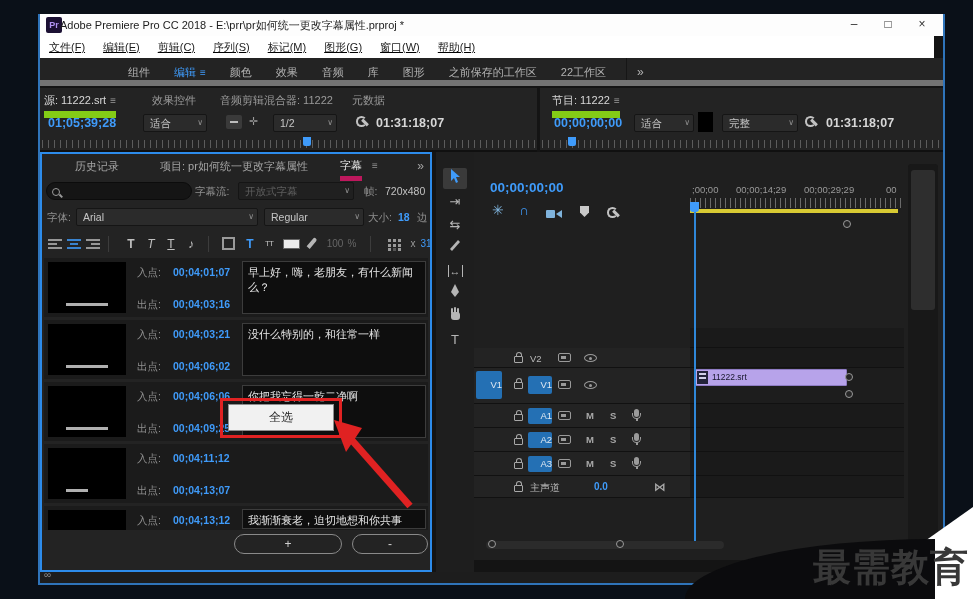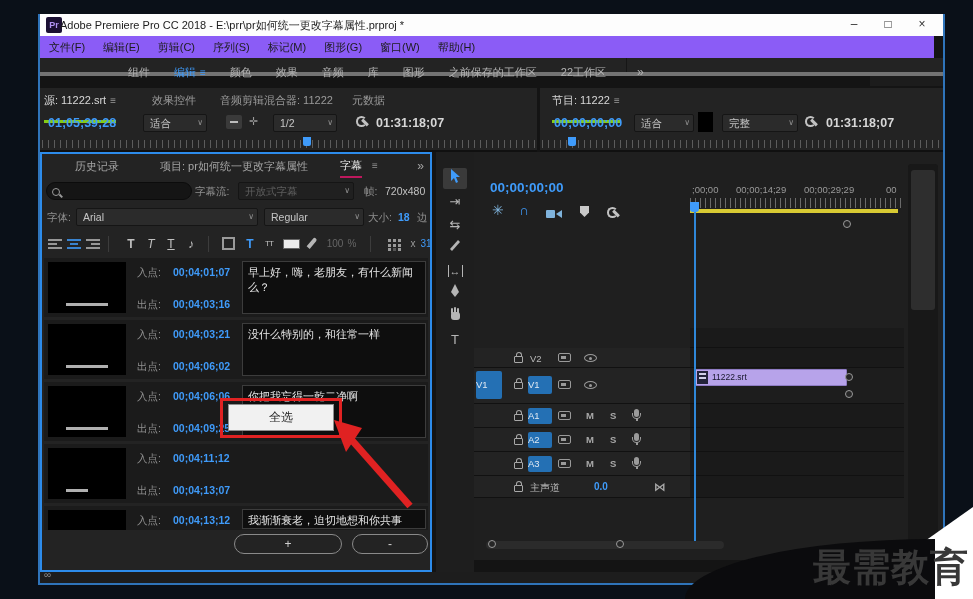--- a/index.html
+++ b/index.html
@@ -9,36 +9,36 @@
 
   
   .window{position:absolute;left:38px;top:14px;width:907px;height:571px;background:#141414;
           border:2px solid #2f74ba;border-top:none;}
   .titlebar{position:absolute;left:0;top:0;width:903px;height:22px;background:#fdfdfd;}
   .pr-icon{position:absolute;left:6px;top:3px;width:16px;height:16px;background:#1b1033;border-radius:2px;
            color:#b293f5;font-size:9px;font-weight:bold;text-align:center;line-height:16px;}
   .title-text{position:absolute;left:20px;top:0;height:22px;line-height:22px;font-size:11px;color:#1c1c1c;white-space:nowrap}
   .win-controls{position:absolute;right:4px;top:0;height:22px;display:flex;}
   .win-btn{width:34px;height:22px;text-align:center;line-height:20px;font-size:12px;color:#333}
-  .menubar{position:absolute;left:0;top:22px;width:894px;height:22px;background:#8b5cf6;display:flex;}
+  .menubar{position:absolute;left:0;top:22px;width:894px;height:22px;background:#ffffff;display:flex;text-decoration:underline;}
   .menu-item{padding:0 9px;line-height:22px;font-size:11px;color:#1c1c1c;white-space:nowrap}
 
   
-  .workspace{position:absolute;left:0;top:44px;width:903px;height:18px;background:#232323;border-bottom:4px solid #737373;display:flex;padding-left:76px}
+  .workspace{position:absolute;left:0;top:44px;width:903px;height:28px;background:#232323;border-bottom:6px solid #737373;display:flex;padding-left:76px}
   .ws-tab{padding:0 12px;line-height:28px;font-size:11px;color:#b2b2b2;white-space:nowrap}
   .ws-tab.active{color:#3f9bfa}
   .ws-tab .mg{font-size:10px;margin-left:4px;color:#3f9bfa}
   .ws-overflow{margin-left:8px;color:#b2b2b2;line-height:28px;font-size:12px;padding:0 10px;border-left:1px solid #161616}
   .ws-dark{position:absolute;left:830px;top:44px;width:73px;height:28px;background:#1c1c1c}
 
   
   .monitors{position:absolute;left:0;top:74px;width:903px;height:64px;background:#232323;border-bottom:2px solid #101010}
   .mon-divider{position:absolute;left:497px;top:74px;width:3px;height:64px;background:#141414}
   .mon-tab{position:absolute;font-size:11px;color:#9a9a9a;white-space:nowrap}
-  .mon-tab.active{color:#d8d8d8;border-bottom:3px solid #84cc16;padding-bottom:12px}
+  .mon-tab.active{color:#d8d8d8;border-bottom:7px solid #84cc16;padding-bottom:3px}
   .mon-tab .mg{color:#9a9a9a;font-size:10px;margin-left:4px}
   .tc-blue{color:#3f9bfa;font-weight:bold;font-size:12.5px;white-space:nowrap}
   .tc-white{color:#d6d6d6;font-weight:bold;font-size:12.5px;white-space:nowrap}
   .dd{position:absolute;height:18px;background:#2b2b2b;border:1px solid #151515;border-radius:2px;
       color:#c6c6c6;font-size:10.5px;line-height:16px;padding:0 14px 0 6px;white-space:nowrap}
   .dd .caret{position:absolute;right:3px;top:1px;color:#8f8f8f;font-size:8px;line-height:14px}
   .dd.disabled{color:#5d5d5d;background:#202020}
   .mini-ruler{position:absolute;height:8px;background-image:repeating-linear-gradient(90deg,#5c5c5c 0 1px,transparent 1px 6px)}
   .ruler-marker{position:absolute;width:8px;height:9px;background:#3f9bfa;border-radius:0 0 2px 2px}
   .blackbox{position:absolute;background:#000}
@@ -46,21 +46,21 @@
   .wrench:before{content:"";position:absolute;left:1px;top:1px;width:7px;height:7px;border:2px solid #c2c2c2;border-radius:50%;border-right-color:transparent}
   .wrench:after{content:"";position:absolute;left:6px;top:6px;width:8px;height:3px;background:#c2c2c2;transform:rotate(45deg)}
   .magnifier{display:inline-block;width:12px;height:12px;position:relative}
   .magnifier:before{content:"";position:absolute;left:1px;top:1px;width:6px;height:6px;border:1.5px solid #9a9a9a;border-radius:50%}
   .magnifier:after{content:"";position:absolute;left:8px;top:8px;width:4px;height:1.5px;background:#9a9a9a;transform:rotate(45deg)}
 
   
   .cap-panel{position:absolute;left:0;top:138px;width:392px;height:420px;background:#232323;border:2px solid #2d8ceb}
   .cp-tabs{position:absolute;left:0;top:0;width:388px;height:24px}
   .cp-tab{position:absolute;top:0;line-height:24px;font-size:11px;color:#a5a5a5;white-space:nowrap}
-  .cp-tab.active{color:#ececec;border-bottom:2px solid #be185d;line-height:22px}
+  .cp-tab.active{color:#ececec;border-bottom:5px solid #be185d;line-height:22px}
   .cp-overflow{position:absolute;right:6px;top:0;line-height:24px;color:#a5a5a5;font-size:12px}
   .search-input{position:absolute;left:4px;top:28px;width:146px;height:18px;background:#151515;border:1px solid #0c0c0c;
                 border-radius:9px;color:#ddd;font-size:10px;padding:0 6px 0 20px;outline:none}
   .lab{position:absolute;color:#8f8f8f;font-size:10.5px;white-space:nowrap}
   .val{position:absolute;color:#c2c2c2;font-size:10.5px;white-space:nowrap}
   .blue-val{position:absolute;color:#3f9bfa;font-size:10.5px;font-weight:bold;white-space:nowrap}
 
   .fmt-bar{position:absolute;left:0;top:78px;width:388px;height:26px;overflow:hidden}
   .fmt{position:absolute;top:3px;width:18px;height:18px;text-align:center;line-height:18px;font-size:12px;color:#c0c0c0}
   .fmt-sep{position:absolute;top:4px;width:1px;height:16px;background:#3c3c3c}
@@ -100,21 +100,21 @@
   .tl-icons{position:absolute;left:0;top:52px;width:216px;height:18px}
   .tl-ruler-labels{position:absolute;top:32px;font-size:9.5px;color:#9a9a9a;white-space:nowrap}
   .tl-ticks{position:absolute;left:216px;top:46px;width:212px;height:10px;
             background-image:repeating-linear-gradient(90deg,#6a6a6a 0 1px,transparent 1px 5px)}
   .workbar{position:absolute;left:216px;top:57px;width:208px;height:4px;background:#d8ca33}
   .ring{position:absolute;width:8px;height:8px;border:1.5px solid #9a9a9a;border-radius:50%;background:#262626}
   .playhead-line{position:absolute;left:220px;top:60px;width:2px;height:333px;background:#2f87d8}
   .playhead-head{position:absolute;left:216px;top:50px;width:9px;height:10px;background:#3f9bfa;border-radius:0 0 3px 3px}
   .trk-content{position:absolute;left:216px;width:214px;background:#1a1a1a;border-bottom:1px solid #111}
   .trk-head{position:absolute;left:0;width:216px;border-bottom:1px solid #111;background:#232323}
-  .badge{position:absolute;color:#dfe8f2;background:#2470b4;font-size:9.5px;text-align:left;border-radius:2px}
+  .badge{position:absolute;color:#dfe8f2;background:#2470b4;font-size:9.5px;text-align:right;border-radius:2px}
   .tname{position:absolute;color:#b9b9b9;font-size:9.5px}
   .ms{position:absolute;color:#a8a8a8;font-size:9.5px;font-weight:bold}
   .lock{position:absolute;width:9px;height:7px;border:1.5px solid #a8a8a8;border-radius:1px}
   .lock:before{content:"";position:absolute;left:1px;top:-5px;width:4px;height:4px;border:1.5px solid #a8a8a8;border-bottom:none;border-radius:3px 3px 0 0}
   .syncicon{position:absolute;width:13px;height:9px;border:1.5px solid #9a9a9a;border-radius:2px}
   .syncicon:before{content:"";position:absolute;left:2px;top:2px;width:5px;height:3px;background:#9a9a9a}
   .eye{position:absolute;width:13px;height:8px;border:1.5px solid #9a9a9a;border-radius:50%}
   .eye:before{content:"";position:absolute;left:3.5px;top:1.5px;width:3px;height:3px;background:#9a9a9a;border-radius:50%}
   .mic{position:absolute;width:5px;height:8px;background:#9a9a9a;border-radius:3px}
   .mic:before{content:"";position:absolute;left:-2px;top:4px;width:7px;height:5px;border:1.5px solid #9a9a9a;border-top:none;border-radius:0 0 5px 5px}

